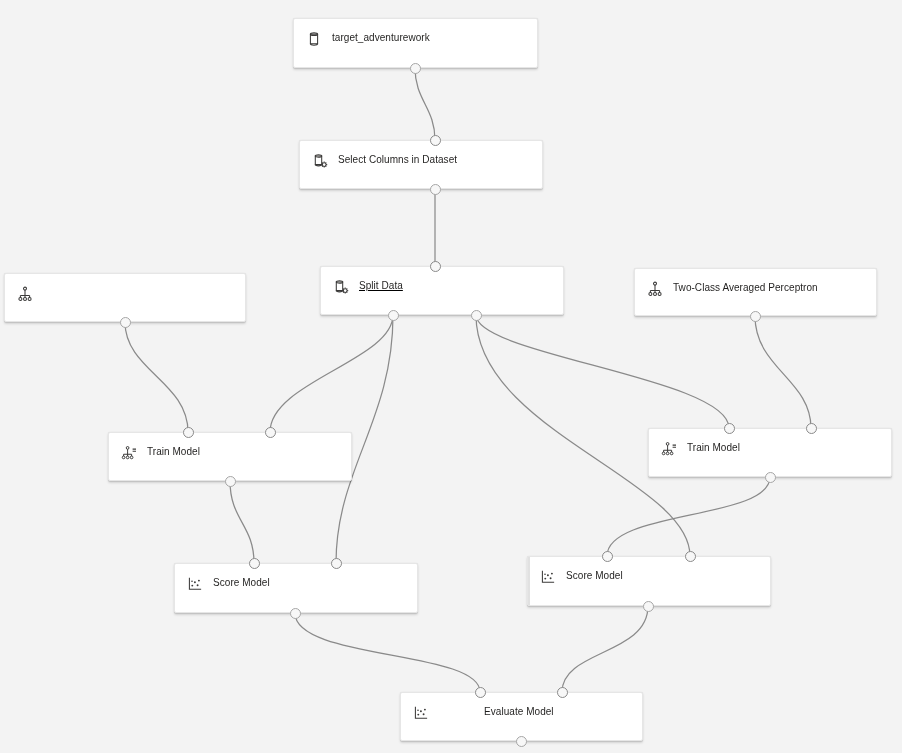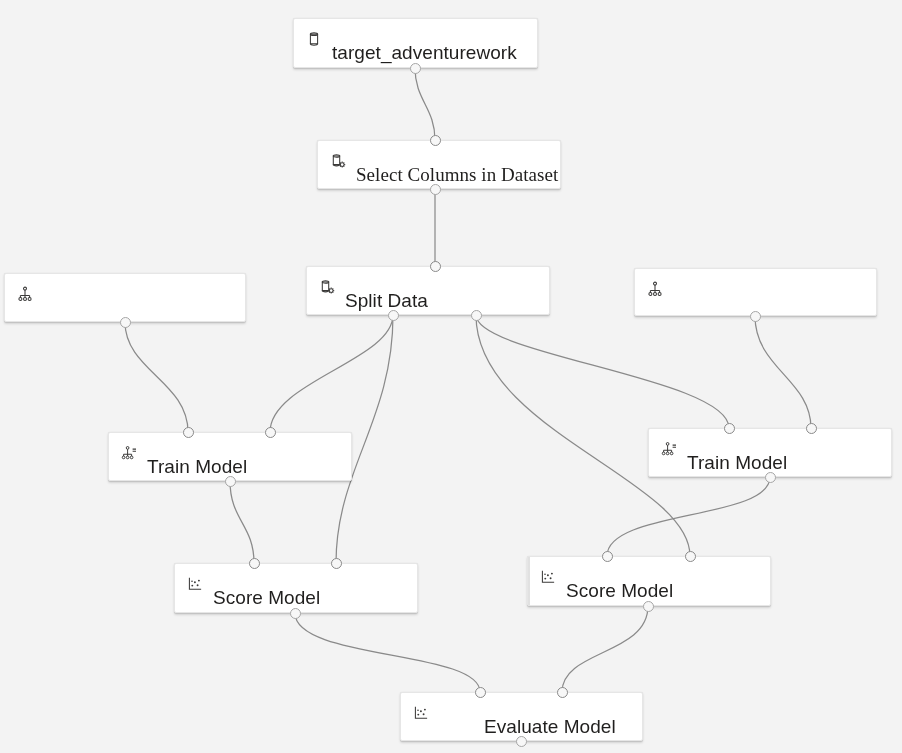--- a/index.html
+++ b/index.html
@@ -54,26 +54,25 @@
     width: 16px;
     height: 16px;
     flex: 0 0 16px;
     margin-right: 10px;
     margin-top: 1px;
     display: block;
     color: #323130;
   }
   .node-icon svg { display: block; }
   .node-label {
-    font-size: 19px;
+    font-size: 10px;
     line-height: 16px;
     color: #201f1e;
     white-space: nowrap;
     letter-spacing: 0.05px;
-    margin-top: 15px;
   }
   .port {
     position: absolute;
     width: 11px;
     height: 11px;
     box-sizing: border-box;
     border-radius: 50%;
     background: #f7f7f7;
     border: 1.3px solid #9a9a9a;
   }
@@ -110,35 +109,35 @@
         <span class="node-icon">
           <svg viewBox="0 0 16 16" width="16" height="16" fill="none" stroke="#3b3a39" stroke-width="1.05">
             <path d="M4.4,3.2 h7.2 v9.6 h-7.2 z"></path>
             <ellipse cx="8" cy="3.2" rx="3.6" ry="1.35"></ellipse>
             <path d="M4.4,12.8 a3.6,1.35 0 0 0 7.2,0"></path>
           </svg>
         </span>
         <span class="node-label">target_adventurework</span>
       </div>
       <div class="port out" style="left: 409.5px; top: 62.5px;"></div>
-      <div class="node" style="left: 317px; top: 140px; width: 244px; height: 49px; font-family: Liberation Serif, serif;">
+      <div class="node" style="left: 299px; top: 140px; width: 244px; height: 49px;">
         <span class="node-icon">
           <svg viewBox="0 0 16 16" width="16" height="16" fill="none" stroke="#3b3a39" stroke-width="1.05">
             <path d="M3.3,3.0 h6.4 v8.6 h-6.4 z"></path>
             <ellipse cx="6.5" cy="3.0" rx="3.2" ry="1.25"></ellipse>
             <path d="M3.3,11.6 a3.2,1.25 0 0 0 6.4,0"></path>
             <circle cx="12.2" cy="11.6" r="1.9"></circle>
             <path d="M12.2,8.6 v1.0 M12.2,13.6 v1.0 M9.2,11.6 h1.0 M14.2,11.6 h1.0 M10.1,9.5 l0.75,0.75 M13.55,12.95 l0.75,0.75 M14.3,9.5 l-0.75,0.75 M10.85,12.95 l-0.75,0.75"></path>
           </svg>
         </span>
         <span class="node-label">Select Columns in Dataset</span>
       </div>
       <div class="port in" style="left: 429.5px; top: 134.5px;"></div>
       <div class="port out" style="left: 429.5px; top: 183.5px;"></div>
-      <div class="node" style="left: 306px; top: 266px; width: 244px; height: 49px;">
+      <div class="node" style="left: 320px; top: 266px; width: 244px; height: 49px; text-decoration: underline;">
         <span class="node-icon">
           <svg viewBox="0 0 16 16" width="16" height="16" fill="none" stroke="#3b3a39" stroke-width="1.05">
             <path d="M3.3,3.0 h6.4 v8.6 h-6.4 z"></path>
             <ellipse cx="6.5" cy="3.0" rx="3.2" ry="1.25"></ellipse>
             <path d="M3.3,11.6 a3.2,1.25 0 0 0 6.4,0"></path>
             <circle cx="12.2" cy="11.6" r="1.9"></circle>
             <path d="M12.2,8.6 v1.0 M12.2,13.6 v1.0 M9.2,11.6 h1.0 M14.2,11.6 h1.0 M10.1,9.5 l0.75,0.75 M13.55,12.95 l0.75,0.75 M14.3,9.5 l-0.75,0.75 M10.85,12.95 l-0.75,0.75"></path>
           </svg>
         </span>
         <span class="node-label">Split Data</span>
@@ -161,20 +160,21 @@
       <div class="node" style="left: 634px; top: 268px; width: 243px; height: 48px;">
         <span class="node-icon">
           <svg viewBox="0 0 16 16" width="16" height="16" fill="none" stroke="#3b3a39" stroke-width="1.05">
             <circle cx="8" cy="2.6" r="1.5"></circle>
             <circle cx="3.4" cy="12.9" r="1.5"></circle>
             <circle cx="8" cy="12.9" r="1.5"></circle>
             <circle cx="12.6" cy="12.9" r="1.5"></circle>
             <path d="M8,4.1 v3.0 M3.4,11.4 v-2.0 M8,11.4 v-4.3 M12.6,11.4 v-2.0 M3.4,9.4 h9.2"></path>
           </svg>
         </span>
+        <span class="node-label">Two-Class Averaged Perceptron</span>
       </div>
       <div class="port out" style="left: 749.5px; top: 310.5px;"></div>
       <div class="node" style="left: 108px; top: 432px; width: 244px; height: 49px;">
         <span class="node-icon">
           <svg viewBox="0 0 16 16" width="16" height="16" fill="none" stroke="#3b3a39" stroke-width="1.0">
             <circle cx="6.6" cy="2.9" r="1.35"></circle>
             <circle cx="2.6" cy="12.4" r="1.35"></circle>
             <circle cx="6.6" cy="12.4" r="1.35"></circle>
             <circle cx="10.6" cy="12.4" r="1.35"></circle>
             <path d="M6.6,4.25 v2.65 M2.6,11.05 v-1.8 M6.6,11.05 v-4.15 M10.6,11.05 v-1.8 M2.6,9.25 h8.0"></path>

